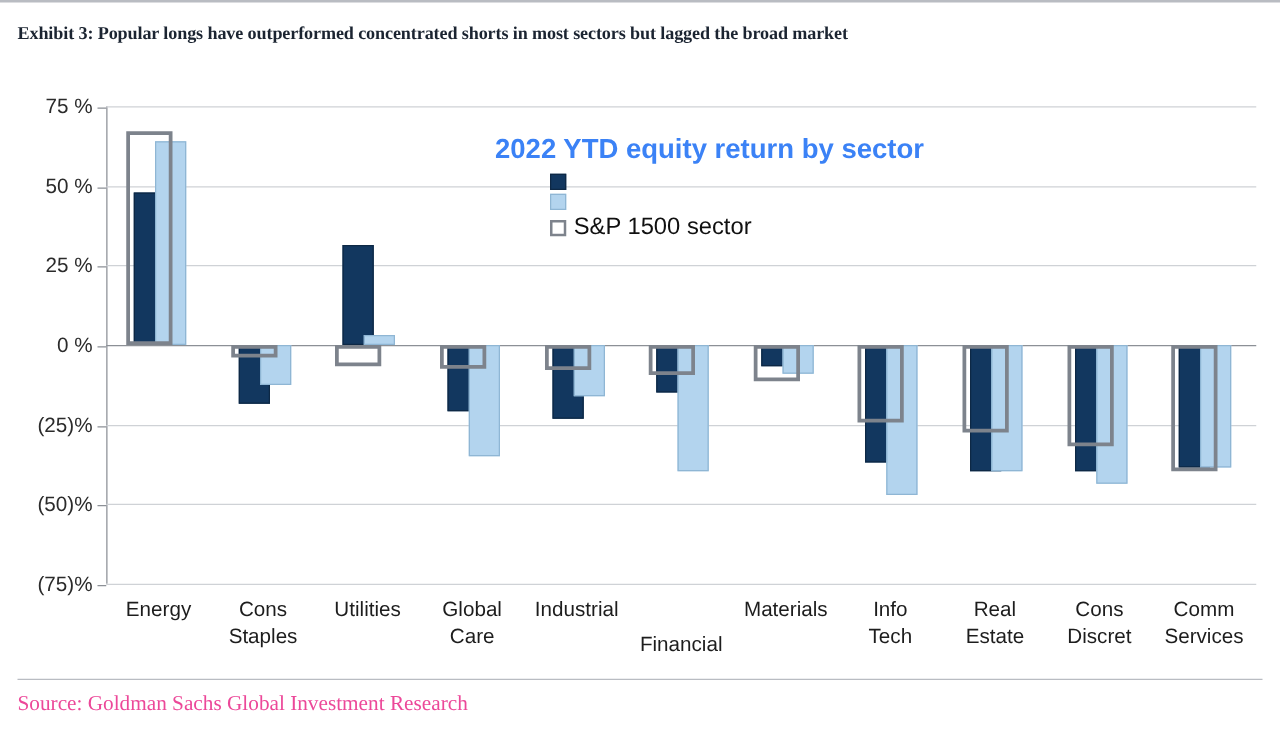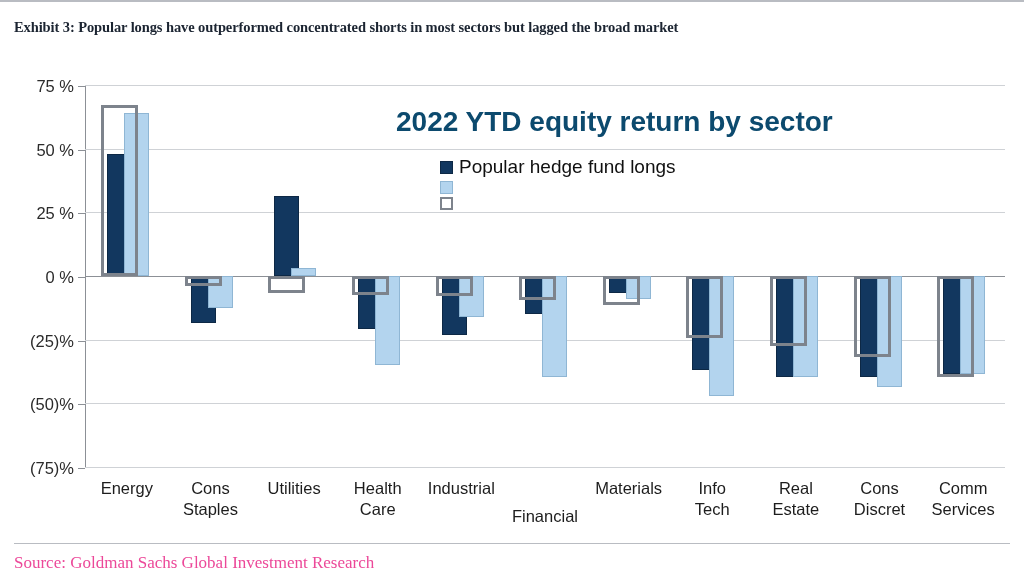--- a/index.html
+++ b/index.html
@@ -119,25 +119,25 @@
   }
   .xlabel span { display: block; }
 
   
   #legend {
     position: absolute;
     left: 396px;
     top: 60px;
   }
   #legend-title {
-    font-size: 28px;
+    font-size: 22px;
     font-weight: bold;
-    color: #0c4a6e;
-    white-space: nowrap;
-    margin-bottom: 18px;
+    color: #3b82f6;
+    white-space: nowrap;
+    margin-bottom: 7px;
   }
   .legend-row {
     display: flex;
     align-items: center;
     margin-left: 44px;
     margin-top: 3px;
   }
   .legend-swatch {
     width: 13px;
     height: 13px;
@@ -275,21 +275,21 @@
         <span>Energy</span>
       </div>
       <div class="xlabel" style="left: 160.636px; width: 99.6364px; top: 432px;">
         <span>Cons</span>
         <span>Staples</span>
       </div>
       <div class="xlabel" style="left: 244.273px; width: 99.6364px; top: 432px;">
         <span>Utilities</span>
       </div>
       <div class="xlabel" style="left: 327.909px; width: 99.6364px; top: 432px;">
-        <span>Health</span>
+        <span>Global</span>
         <span>Care</span>
       </div>
       <div class="xlabel" style="left: 411.545px; width: 99.6364px; top: 432px;">
         <span>Industrial</span>
       </div>
       <div class="xlabel" style="left: 495.182px; width: 99.6364px; top: 432px; margin-top: 28px;">
         <span>Financial</span>
       </div>
       <div class="xlabel" style="left: 578.818px; width: 99.6364px; top: 432px;">
         <span>Materials</span>
@@ -310,27 +310,27 @@
         <span>Comm</span>
         <span>Services</span>
       </div>
     </div>
 
   <div id="legend">
     <div id="legend-title">2022 YTD equity return by sector</div>
     <div id="legend-items">
         <div class="legend-row">
           <span class="legend-swatch longs"></span>
-          <span class="legend-label">Popular hedge fund longs</span>
         </div>
         <div class="legend-row">
           <span class="legend-swatch shorts"></span>
         </div>
         <div class="legend-row">
           <span class="legend-swatch spx"></span>
+          <span class="legend-label">S&amp;P 1500 sector</span>
         </div>
       </div>
   </div>
 
 </div>
 
 <div id="source-bar">
   <div id="source-text">Source: Goldman Sachs Global Investment Research</div>
 </div>
 

